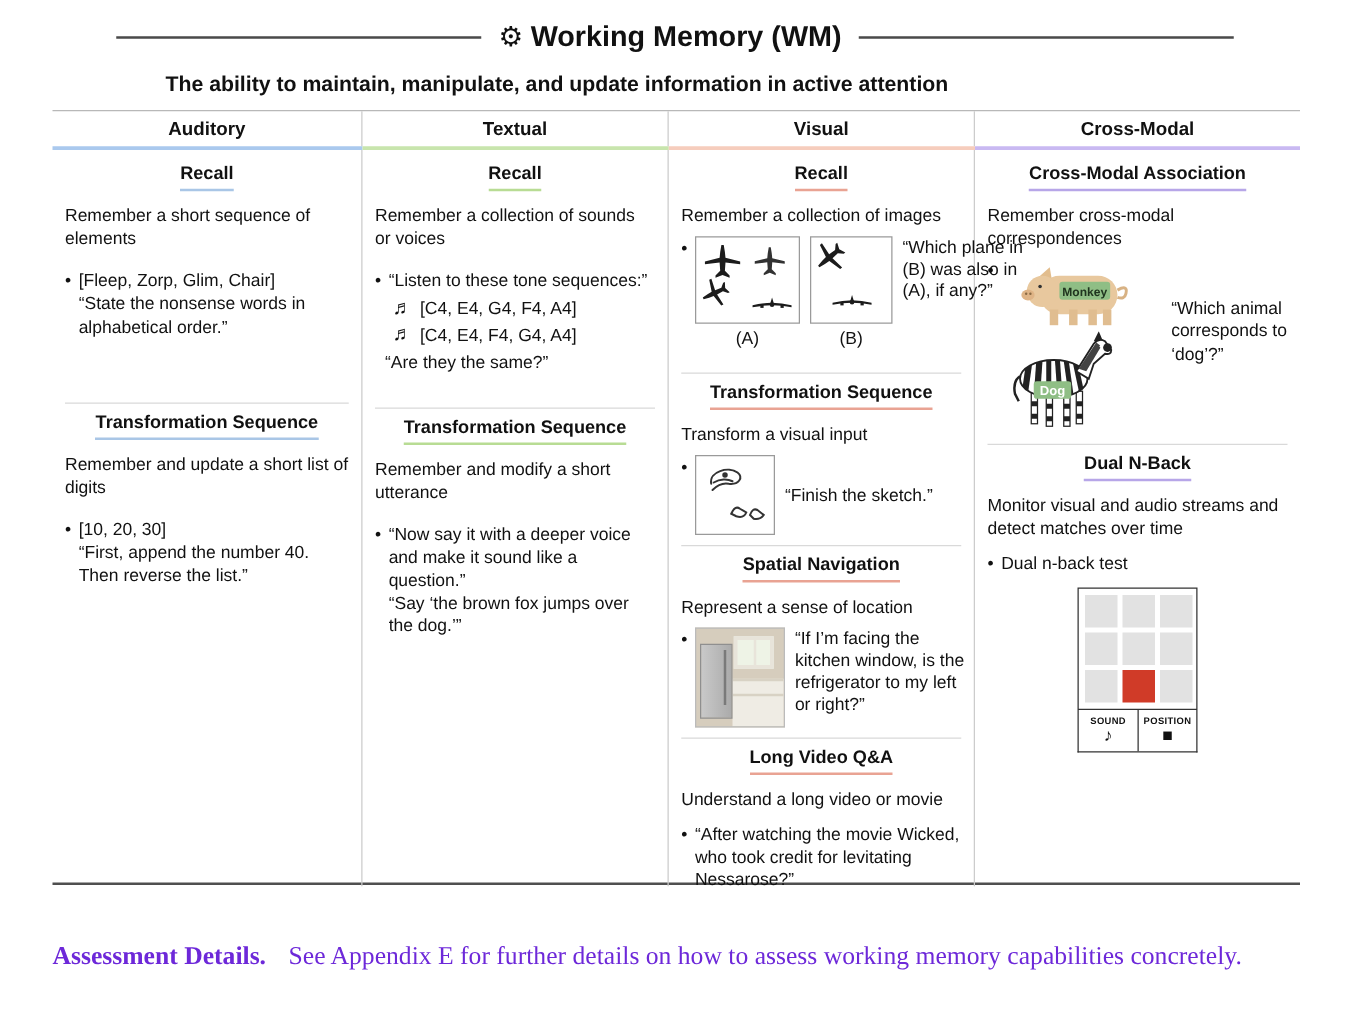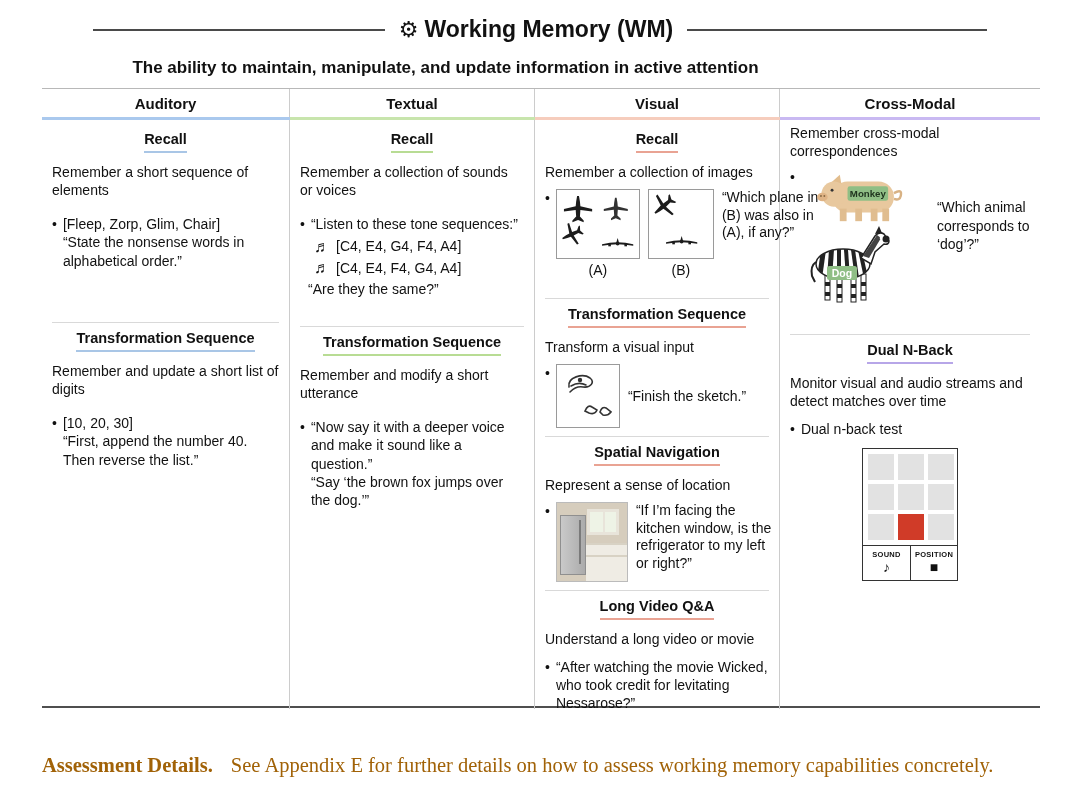--- a/index.html
+++ b/index.html
@@ -84,21 +84,21 @@
   .nb-grid{display:grid;grid-template-columns:repeat(3,26px);grid-auto-rows:26px;gap:4px;}
   .nb-cell{background:#e2e2e2;}
   .nb-bottom{display:grid;grid-template-columns:1fr 1fr;border:1.5px solid #333;border-top:none;}
   .nb-slot{display:flex;flex-direction:column;align-items:center;justify-content:flex-end;padding:4px 2px;}
   .nb-slot + .nb-slot{border-left:1.5px solid #333;}
   .nb-label{font-size:7.5px;font-weight:bold;letter-spacing:0.3px;}
   .nb-icon{font-size:14px;line-height:1.1;}
 
   
   .caption{position:absolute;top:730px;left:42px;width:1000px;
-           font-family:"Liberation Serif","DejaVu Serif",serif;font-size:20.5px;line-height:1.45;color:#a16207;}
+           font-family:"Liberation Serif","DejaVu Serif",serif;font-size:20.5px;line-height:1.45;color:#6d28d9;}
   .caption b{margin-right:18px;}
 </style>
 </head>
 <body>
 
 <div class="page">
 
   <div class="title-row">
     <div class="title-rule rule-l"></div>
     <div class="fig-title">
@@ -264,20 +264,21 @@
           <p class="desc" style="margin-bottom:10px;">Understand a long video or movie</p>
           <div class="brow">
             <span class="bdot">•</span>
             <span class="bbody">“After watching the movie Wicked, who took credit for levitating Nessarose?”</span>
           </div>
         </div>
       </div>
 
       <div class="col">
         <div class="s-c-assoc">
+          <div class="sec-head u-purple"><span>Cross-Modal Association</span></div>
           <p class="desc" style="margin-bottom:8px;">Remember cross-modal correspondences</p>
           <div class="brow">
             <span class="bdot">•</span>
             <div class="imgrow">
               <div class="animals">
                 <svg class="pig" width="100" height="58" viewBox="0 0 100 60">
                   <g>
                     <path d="M82 26 q9 -5 7 3 q-1 5 -7 3" fill="none" stroke="#d8b284" stroke-width="2.5"></path>
                     <rect x="18" y="14" width="64" height="32" rx="16" fill="#e8c89e"></rect>
                     <rect x="26" y="42" width="7" height="13" fill="#e0bd90"></rect>

